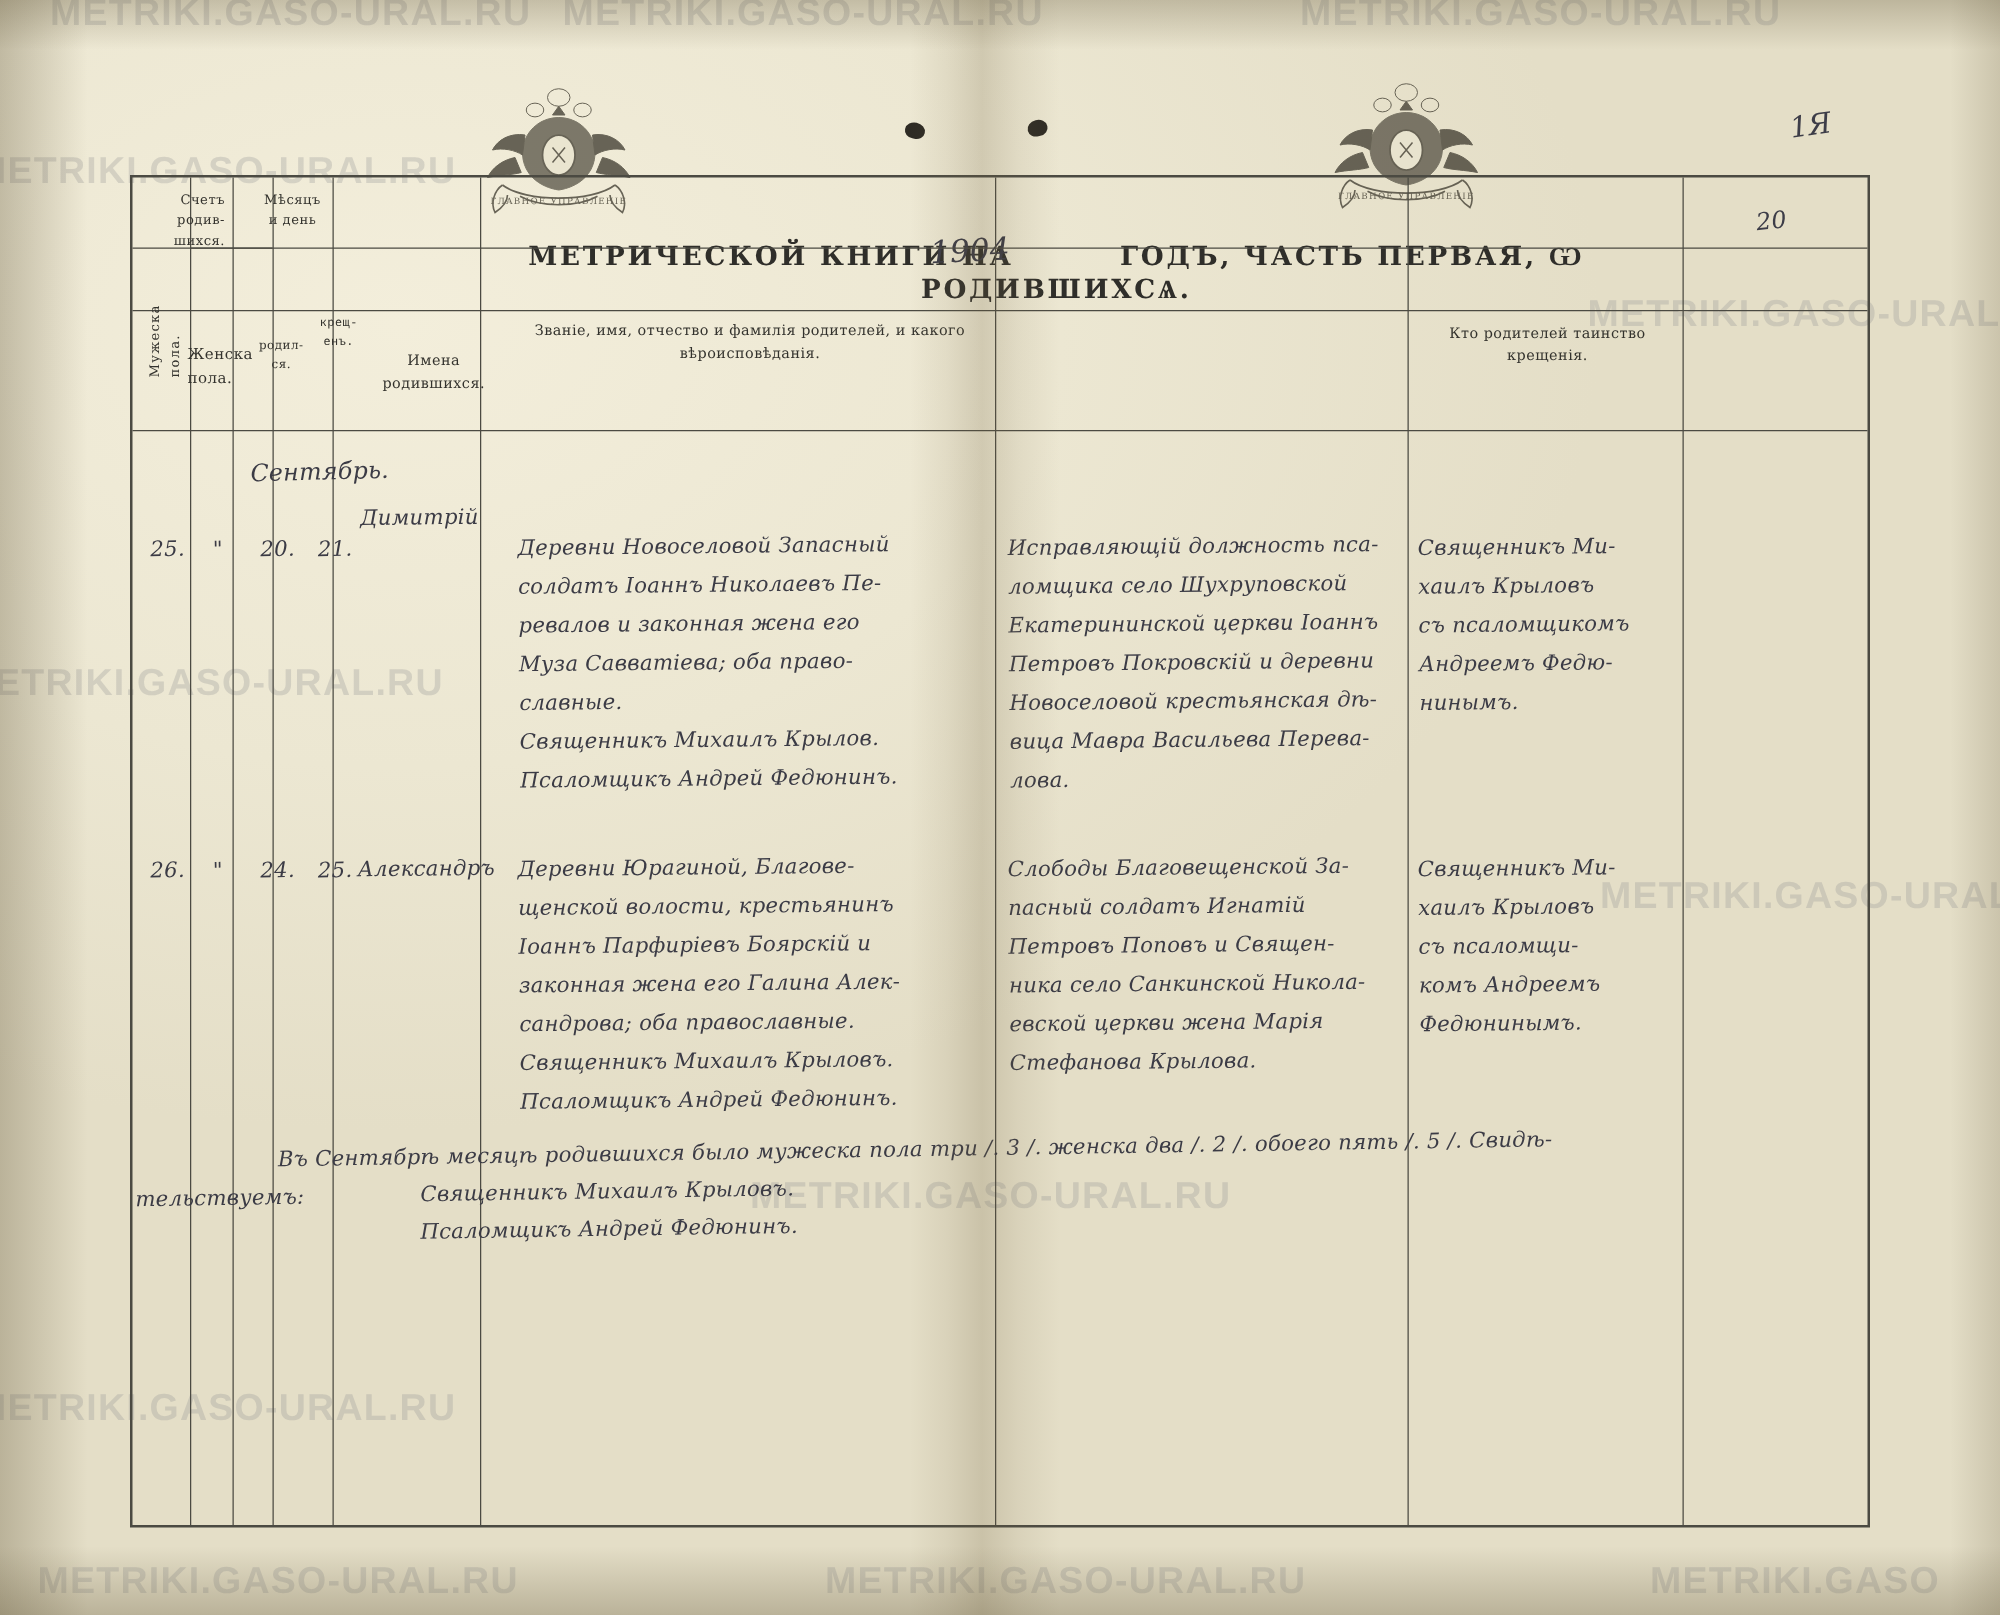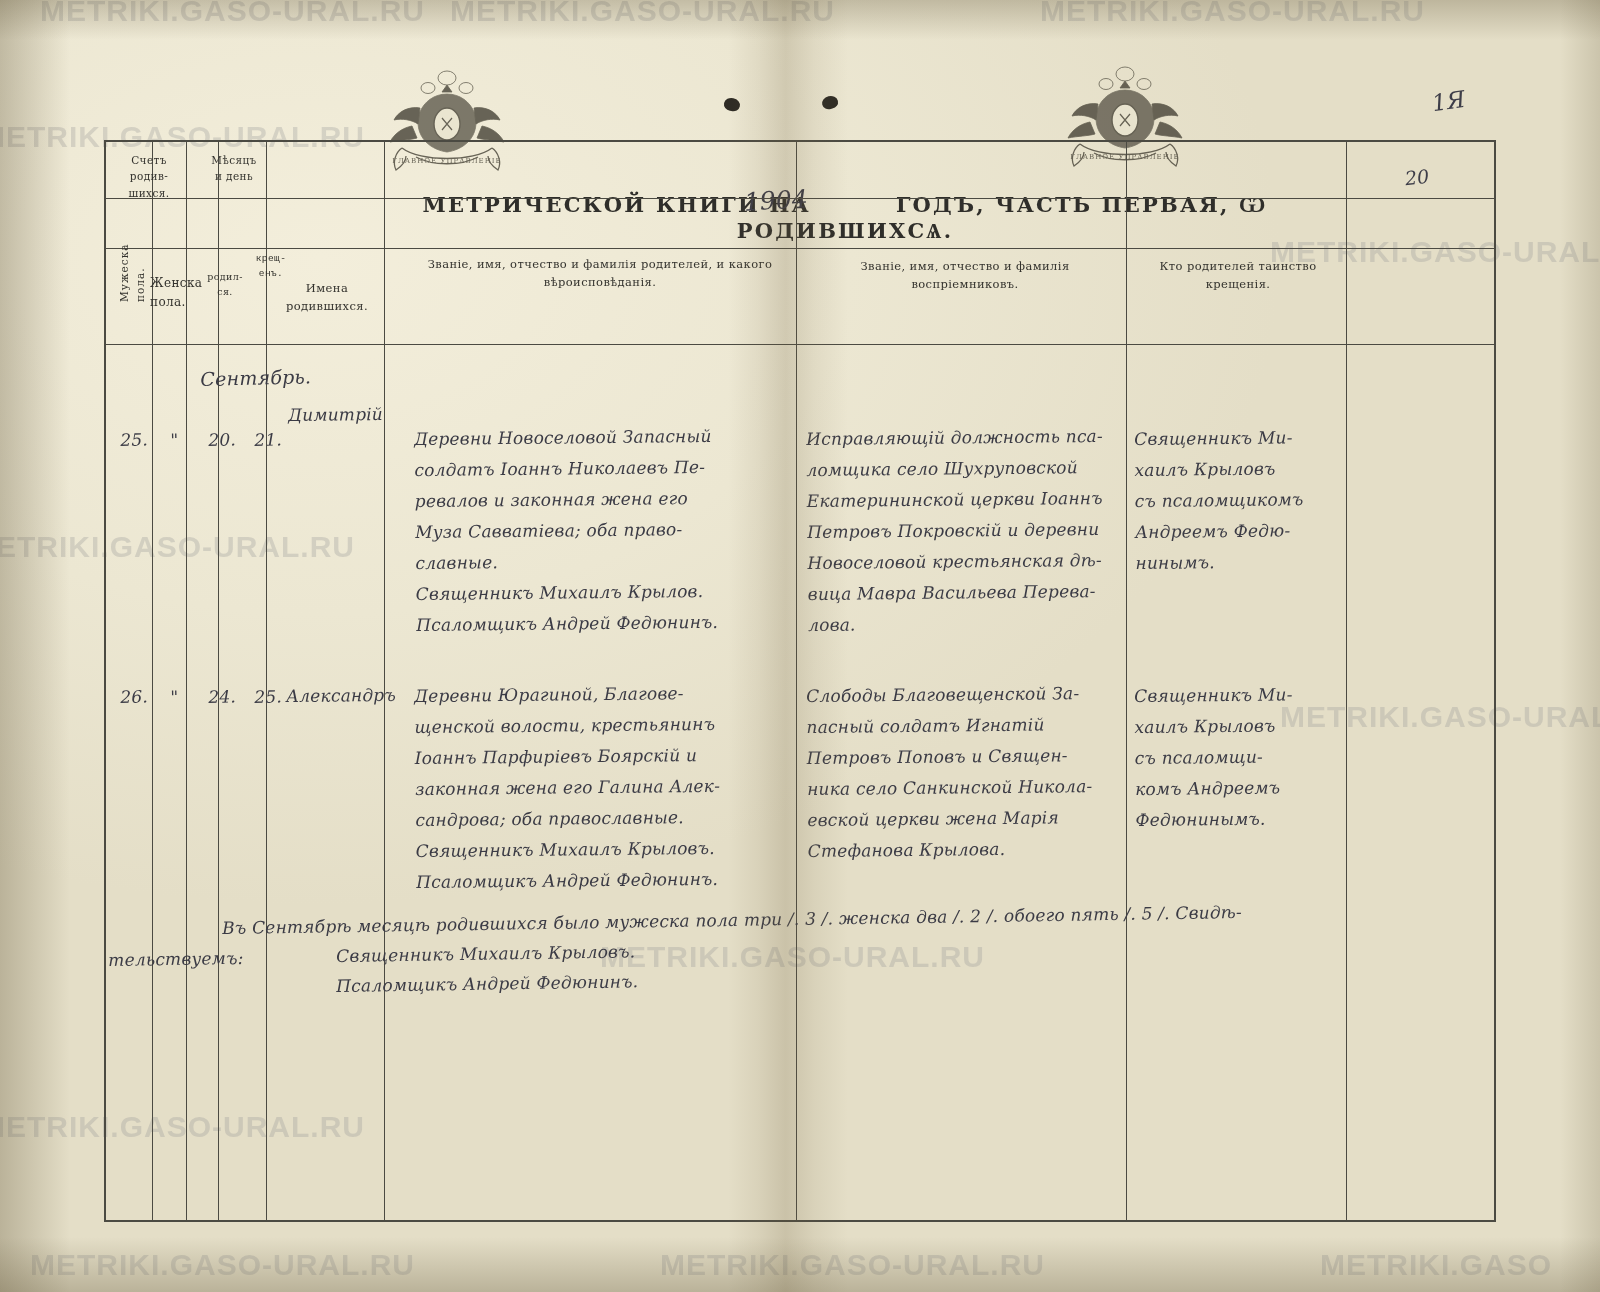--- a/index.html
+++ b/index.html
@@ -299,37 +299,35 @@
     <div class="vline" style="left:1020px;"></div>
     <div class="vline" style="left:1240px;"></div>
 
     <div class="hline" style="top:56px;"></div>
     <div class="hline" style="top:106px;"></div>
     <div class="hline" style="top:202px;"></div>
 
     <div style="position:absolute; left:46px; top:56px; width:66px; height:0; border-top:1.6px solid #4b4a42;"></div>
   </div>
 
-  <div class="colhead small" style="left:118px; top:152px; width:62px; white-space:pre-line;">Счетъ родив-
+  <div class="colhead small" style="left:118px; top:152px; width:62px; white-space:pre-line;text-align:right;">Счетъ родив-
 шихся.</div>
   <div class="colhead small vert" style="left:116px; top:206px; height:96px; white-space:pre-line; text-align:left;">Мужеска
 пола.</div>
   <div class="colhead small" style="left:150px; top:274px; width:34px; white-space:pre-line; font-size:12px;">Женска
 пола.</div>
   <div class="colhead small" style="left:198px; top:152px; width:72px; white-space:pre-line;">Мѣсяцъ
 и день</div>
   <div class="colhead small" style="left:204px; top:270px; width:42px; white-space:pre-line; font-size:9.5px;">родил-
 ся.</div>
   <div class="colhead small" style="left:248px; top:252px; width:46px; white-space:pre-line; font-size:9.5px;font-family:Liberation Mono, monospace;">крещ-
 енъ.</div>
-  <div class="colhead" style="left:263px; top:280px; width:128px;">Имена родившихся.</div>
+  <div class="colhead" style="left:283px; top:280px; width:128px;">Имена родившихся.</div>
   <div class="colhead" style="left:410px; top:256px; width:380px; white-space:pre-line;">Званіе, имя, отчество и фамилія родителей, и какого
 вѣроисповѣданія.</div>
-  <div class="colhead" style="left:800px; top:258px; width:330px; white-space:pre-line;">Званіе, имя, отчество и фамилія
-воспріемниковъ.</div>
   <div class="colhead" style="left:1128px; top:258px; width:220px; white-space:pre-line;">Кто родителей таинство
 крещенія.</div>
 
   <div class="hand month" style="left:200px; top:364px;">Сентябрь.</div>
 
   <div class="hand num" style="left:120px; top:425px;">25.</div>
   <div class="hand num" style="left:170px; top:425px;">"</div>
   <div class="hand num" style="left:208px; top:425px;">20.</div>
   <div class="hand num" style="left:254px; top:425px;">21.</div>
   <div class="hand name" style="left:288px; top:400px;">Димитрій</div>

